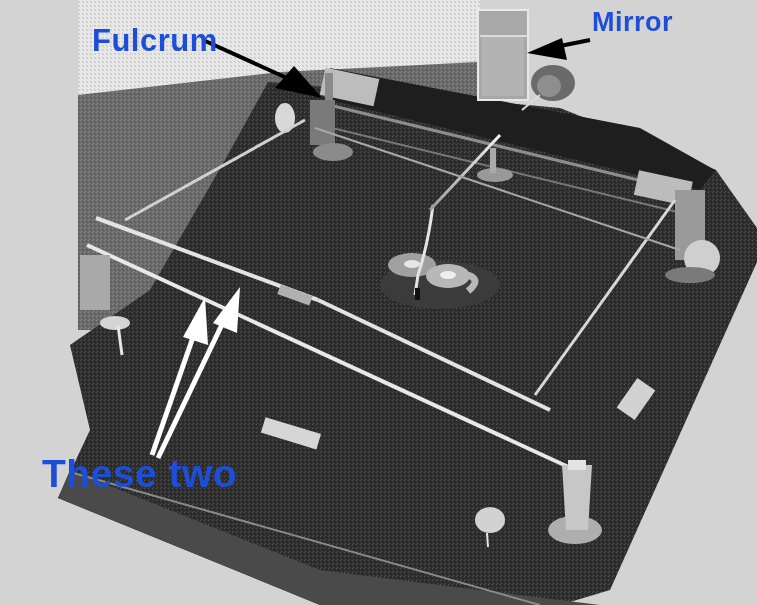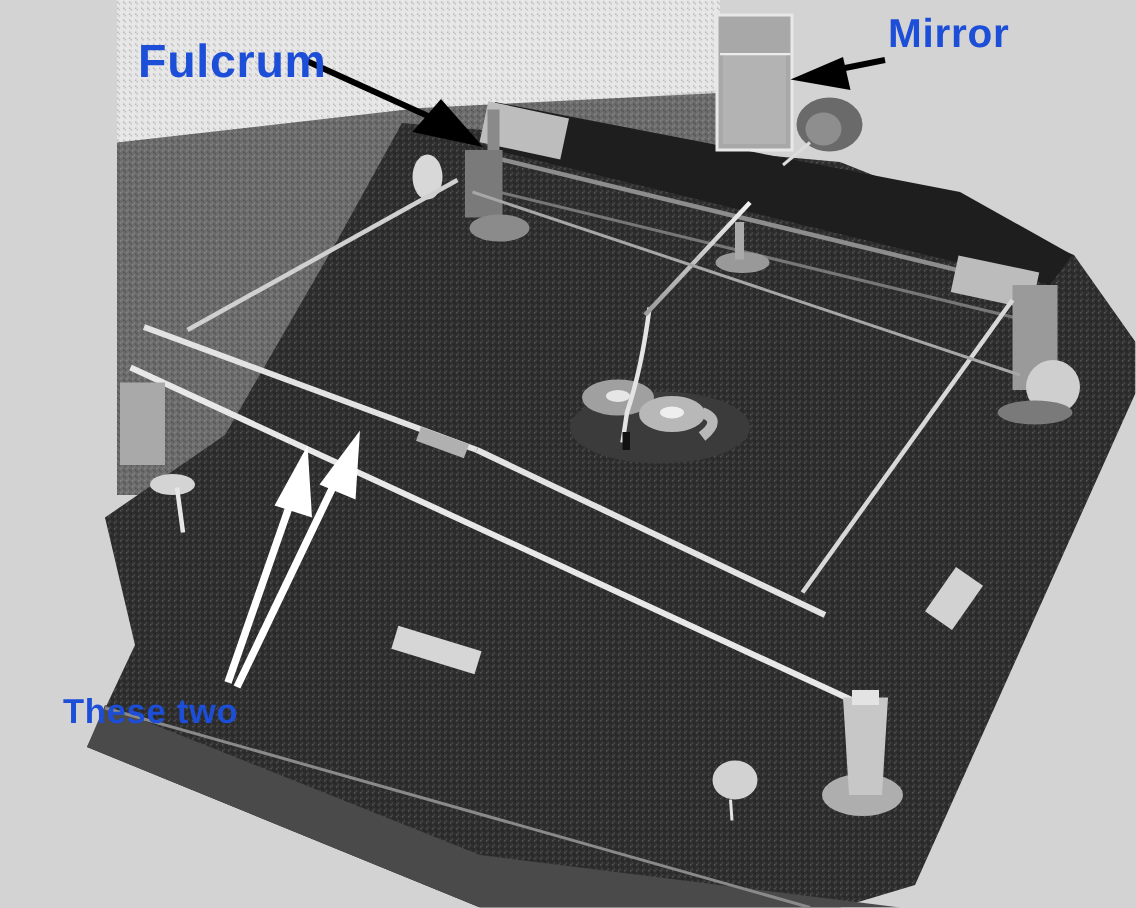--- a/index.html
+++ b/index.html
@@ -14,21 +14,21 @@
       position: absolute;
       font-family: "Liberation Sans", sans-serif;
       font-weight: bold;
       color: #1d4ed8;
       white-space: nowrap;
       line-height: 1;
       letter-spacing: 0.5px;
     }
     #lbl-fulcrum { left: 92px; top: 25px; font-size: 31px; }
     #lbl-mirror { left: 592px; top: 9px; font-size: 27px; }
-    #lbl-wires { left: 42px; top: 455px; font-size: 23px; line-height: 38px; }
+    #lbl-wires { left: 42px; top: 455px; font-size: 39px; line-height: 38px; }
     #lbl-wires span { display: block; }
   </style>
 </head>
 <body>
 
 <svg id="scene" viewBox="0 0 757 605" xmlns="http://www.w3.org/2000/svg">
   <defs>
     <pattern id="noise" width="4" height="4" patternUnits="userSpaceOnUse">
       <rect width="4" height="4" fill="none"></rect>
       <rect x="0" y="0" width="1" height="1" fill="#ffffff" opacity="0.18"></rect>

